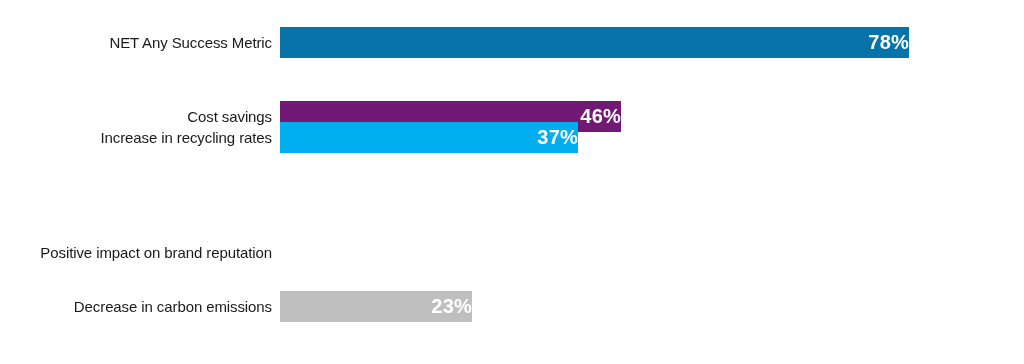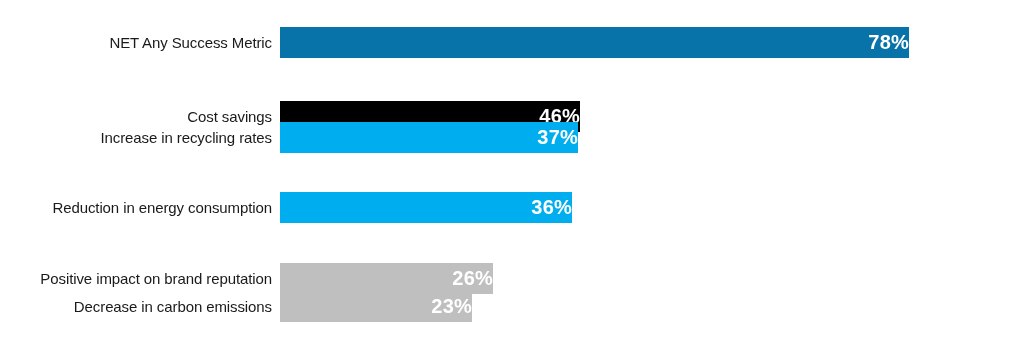--- a/index.html
+++ b/index.html
@@ -80,51 +80,38 @@
       <div class="bar-track">
         <div class="bar" style="width:629px;background:#0873A8;">
           <span class="bar-value">78%</span>
         </div>
       </div>
     </div>
 
     <div class="bar-row" style="top:69px;margin-top:32px;">
       <div class="cat-label">Cost savings</div>
       <div class="bar-track">
-        <div class="bar" style="width:300px;background:#000000;">
+        <div class="bar" style="width:341px;background:#701a75;">
           <span class="bar-value">46%</span>
         </div>
       </div>
     </div>
 
     <div class="bar-row" style="top:122px;padding-left:8px;">
       <div class="cat-label">Increase in recycling rates</div>
       <div class="bar-track">
         <div class="bar" style="width:298px;background:#00AEEF;">
           <span class="bar-value">37%</span>
         </div>
       </div>
     </div>
 
-    <div class="bar-row" style="top:192px;">
-      <div class="cat-label">Reduction in energy consumption</div>
-      <div class="bar-track">
-        <div class="bar" style="width:292px;background:#00AEEF;">
-          <span class="bar-value">36%</span>
-        </div>
-      </div>
-    </div>
 
-    <div class="bar-row" style="top:263px;">
+    <div class="bar-row" style="top:237px;">
       <div class="cat-label">Positive impact on brand reputation</div>
-      <div class="bar-track">
-        <div class="bar" style="width:213px;background:#BFBFBF;">
-          <span class="bar-value">26%</span>
-        </div>
-      </div>
     </div>
 
     <div class="bar-row" style="top:291px;">
       <div class="cat-label">Decrease in carbon emissions</div>
       <div class="bar-track">
         <div class="bar" style="width:192px;background:#BFBFBF;">
           <span class="bar-value">23%</span>
         </div>
       </div>
     </div>

